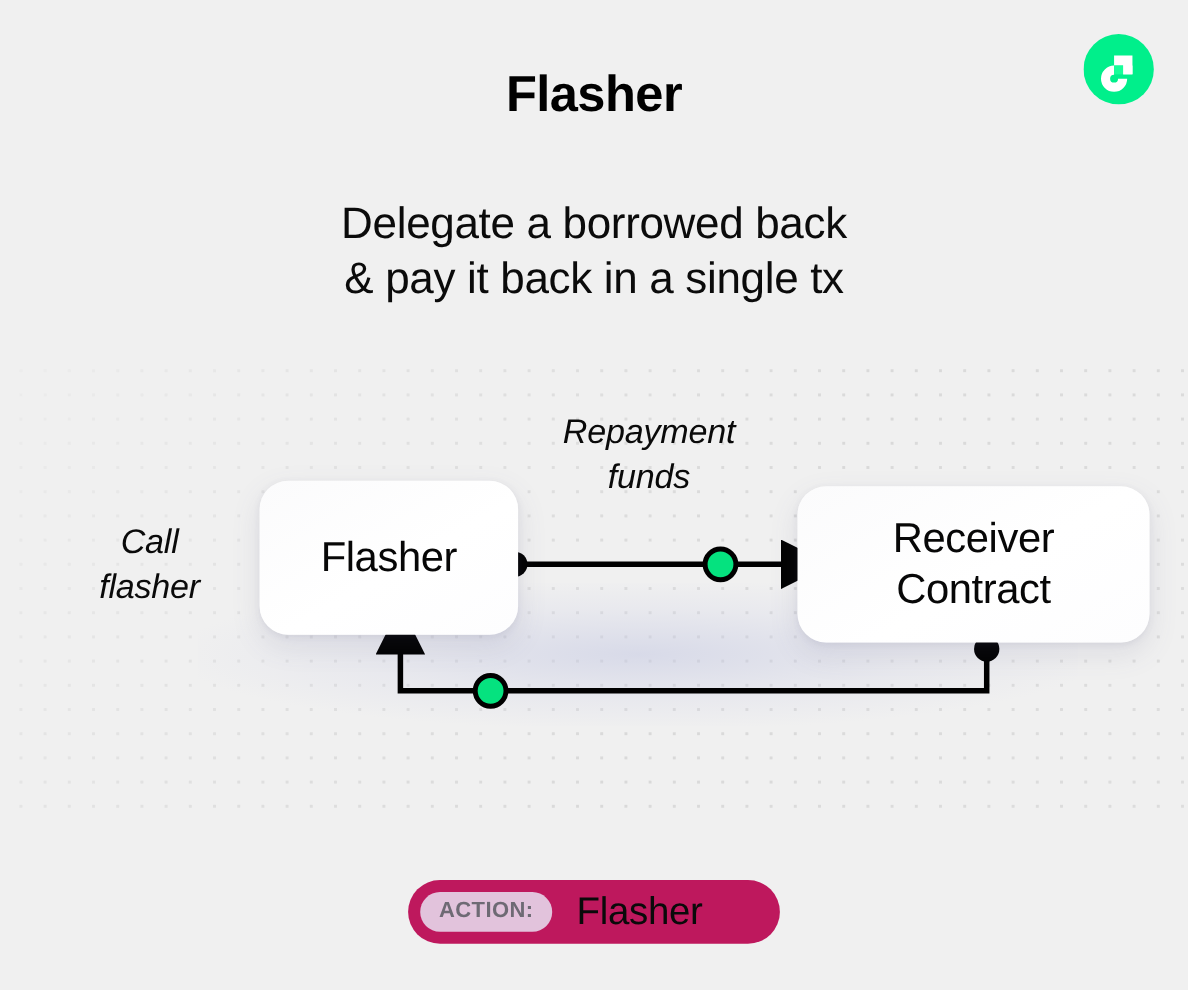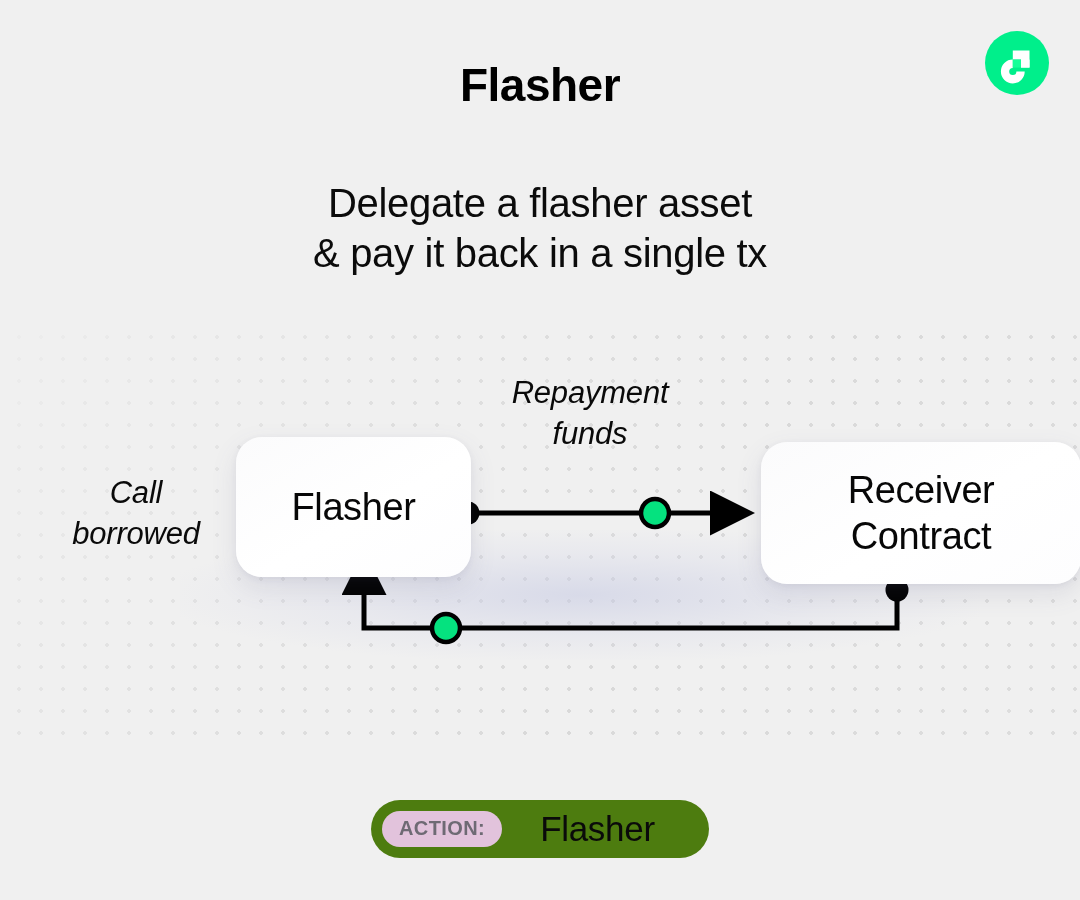--- a/index.html
+++ b/index.html
@@ -101,21 +101,21 @@
     letter-spacing: -0.4px;
     color: #070707;
   }
   #node-flasher {
     left: 236px;
     top: 117px;
     width: 235px;
     height: 140px;
   }
   #node-receiver {
-    left: 761px;
+    left: 725px;
     top: 122px;
     width: 320px;
     height: 142px;
   }
 
   
   .edge-label {
     position: absolute;
     font-style: italic;
     font-size: 31px;
@@ -142,27 +142,26 @@
     width: 262px;
   }
 
   
   #action-badge {
     position: absolute;
     left: 371px;
     top: 800px;
     width: 338px;
     height: 58px;
-    background: #4d7c0f;
+    background: #be185d;
     border-radius: 29px;
     display: flex;
     align-items: center;
     padding-left: 11px;
     box-sizing: border-box;
-    gap: 16px;
   }
   #action-badge-chip {
     background: #e2c3dc;
     border-radius: 18px;
     padding: 6px 17px 7px 17px;
     font-size: 20px;
     font-weight: bold;
     letter-spacing: 0.4px;
     color: #6e6a74;
   }
@@ -181,21 +180,21 @@
   <circle cx="32" cy="32" r="32" fill="#00ef8b"></circle>
   <path d="M44.5 19.5 H27.8 V28.6 H36.0 V36.6 H44.5 V28.6 H44.5 Z" fill="#ffffff"></path>
   <rect x="36.0" y="28.6" width="8.5" height="8.0" fill="#ffffff"></rect>
   <path d="M27.8 28.6 a11.9 11.9 0 1 0 11.9 11.9 h-8.3 a3.6 3.6 0 1 1 -3.6 -3.6 z" fill="#ffffff"></path>
   <rect x="27.8" y="28.6" width="8.2" height="8.0" fill="#16ff99"></rect>
 </svg>
 
 <div id="page-title">Flasher</div>
 
 <div id="page-subtitle">
-  <span class="sub-line">Delegate a flasher asset</span>
+  <span class="sub-line">Delegate a borrowed back</span>
   <span class="sub-line">&amp; pay it back in a single tx</span>
 </div>
 
 <div id="diagram">
 
   <div id="dot-grid"></div>
   <div id="diagram-glow"></div>
 
   <svg id="edges-svg" viewBox="0 0 1080 430">
     <defs>
@@ -224,21 +223,21 @@
   </div>
 
   <div class="node-card" id="node-receiver">
     <span class="node-label">
       <span>Receiver</span><br>
       <span>Contract</span>
     </span>
   </div>
 
   <div class="edge-label" id="label-call-flasher">Call
-borrowed</div>
+flasher</div>
   <div class="edge-label" id="label-delegate-funds">Repayment
 funds</div>
 </div>
 
 <div id="action-badge">
   <span id="action-badge-chip">ACTION:</span>
   <span id="action-badge-value">Flasher</span>
 </div>
 
 </body></html>

